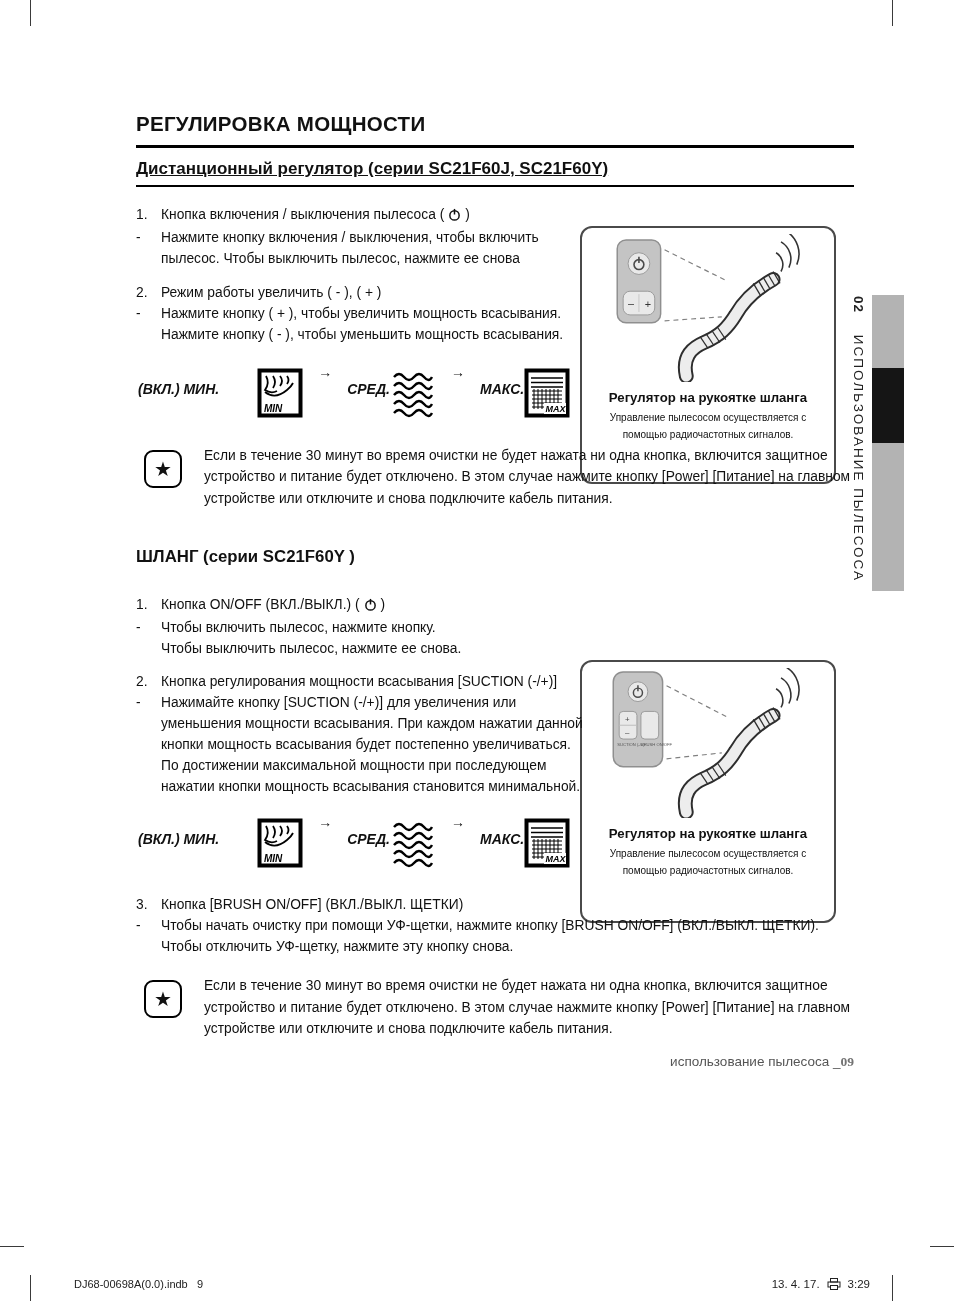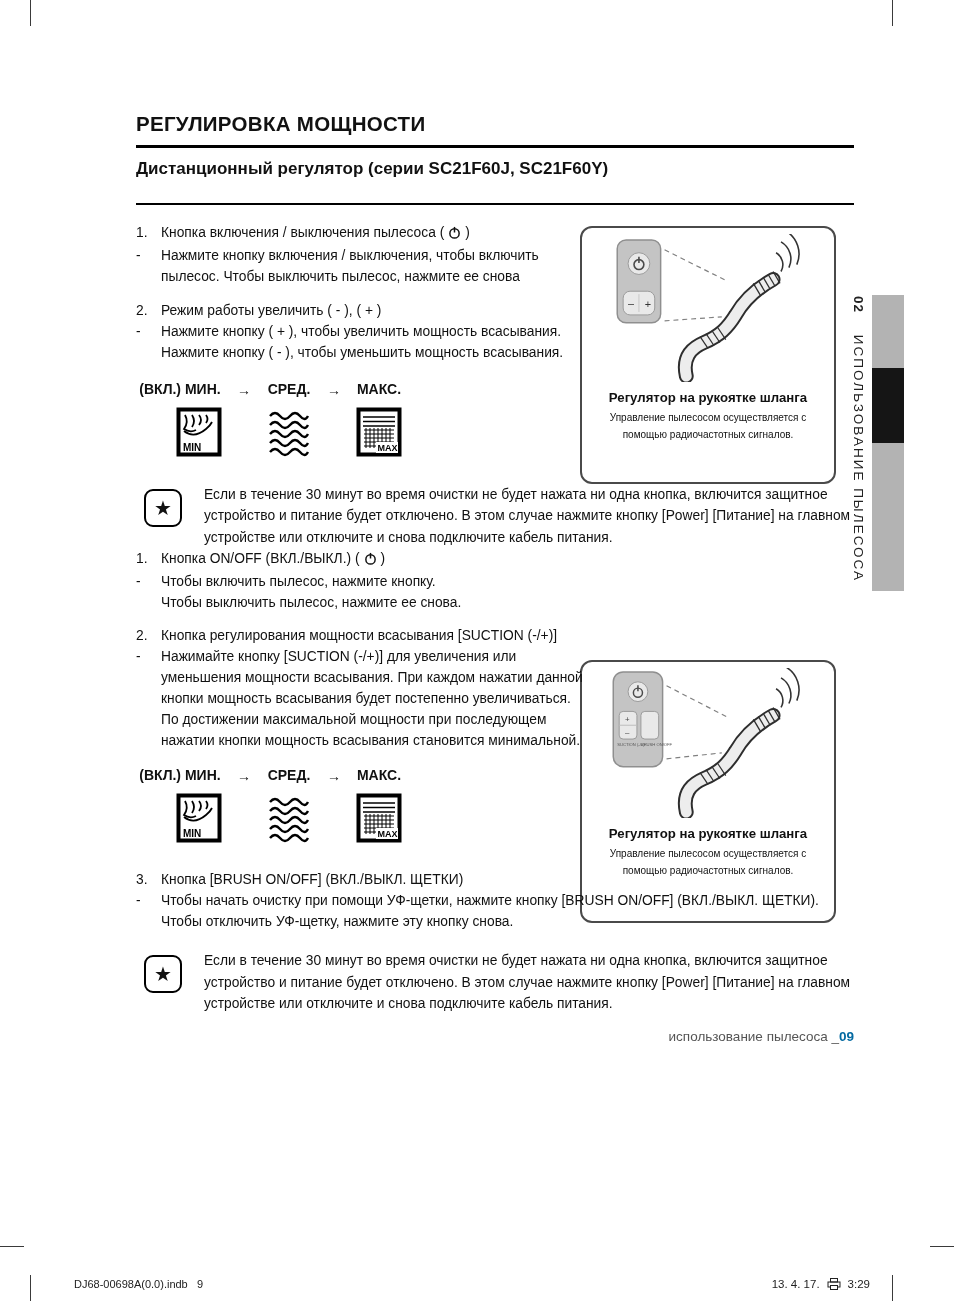--- a/index.html
+++ b/index.html
@@ -19,51 +19,51 @@
   .figbox{position:absolute;left:580px;width:256px;border:2px solid #4a4a4a;border-radius:12px;
           background:#fff;box-sizing:border-box;padding:6px 8px;}
   #fig1{top:226px;height:258px;}
   #fig2{top:660px;height:263px;}
   .figcap-title{text-align:center;font-weight:bold;font-size:13.2px;margin-top:4px;}
   .figcap-body{text-align:center;font-size:10px;line-height:17px;margin:4px auto 0;width:206px;}
   
   .content{position:absolute;left:136px;top:112px;width:718px;}
   .title{font-size:20.5px;font-weight:bold;letter-spacing:0.3px;margin:0 0 9px;}
   .rule-thick{height:3px;background:#000;margin:0 0 11px;}
-  .subtitle{font-size:17px;font-weight:bold;margin:0 0 24px;}
+  .subtitle{font-size:17px;font-weight:bold;margin:0 0 6px;text-decoration:underline;}
   .rule-thin{height:1.5px;background:#000;margin:0 0 17px;}
   .secheading{font-size:16.8px;font-weight:bold;margin:0 0 27px;}
   .sec2{margin-top:38px;}
   .col{width:452px;font-size:13.8px;line-height:21px;}
   .li{display:flex;}
   .li .ln{flex:0 0 25px;}
   .li .lt{flex:1;}
   .mb13{margin-bottom:13px;}
   .mb12{margin-bottom:12px;}
   .prewrap{white-space:pre-line;}
   .pwr{display:inline-block;margin:0 4px;vertical-align:-2px;}
   
   .levels{display:flex;align-items:flex-start;margin:16px 0 0 2px;}
-  .lv-col{display:flex;flex-direction:column;align-items:center;}
+  .lv-col{display:flex;flex-direction:row;align-items:center;font-style:italic;}
   .lv-label{font-weight:bold;font-size:14px;white-space:nowrap;}
   .lv-icon{margin-top:7px;width:46px;height:50px;}
   .lv-icon.shift{margin-left:38px;}
   .lv-arrow{font-weight:bold;font-size:14px;margin:0 15px;padding-top:1px;}
   
   .note{display:flex;align-items:flex-start;}
   .note1{margin-top:27px;}
   .note2{margin-top:18px;}
   .note-icon{flex:0 0 38px;width:38px;height:38px;border:2.5px solid #000;border-radius:9px;
              display:flex;align-items:center;justify-content:center;margin:5px 22px 0 8px;box-sizing:border-box;}
   .note-icon .star{font-size:20px;line-height:1;color:#111;}
   .note-text{margin:0;font-size:13.8px;line-height:21.5px;flex:1;max-width:650px;}
   .full{width:712px;font-size:13.8px;line-height:21px;margin-top:26px;}
   
   .pgfooter{text-align:right;margin-top:14px;font-size:13.5px;color:#555;}
-  .pgfooter b{color:#0369a1;}
+  .pgfooter b{color:#737373;font-family:Liberation Serif, serif;}
   
   .pl-left{position:absolute;left:74px;top:1278px;font-size:11px;color:#222;white-space:pre;}
   .pl-right{position:absolute;right:84px;top:1278px;font-size:11.5px;color:#222;display:flex;align-items:center;gap:7px;}
 </style>
 </head>
 <body>
 
 <div class="page">
 
   <div class="crop v" style="left:30px;top:0;"></div>
@@ -257,20 +257,21 @@
       </div>
     </div>
 
     <div class="note note1">
       <div class="note-icon">
           <span class="star">★</span>
         </div>
       <p class="note-text">Если в течение 30 минут во время очистки не будет нажата ни одна кнопка, включится защитное устройство и питание будет отключено. В этом случае нажмите кнопку [Power] [Питание] на главном устройстве или отключите и снова подключите кабель питания.</p>
     </div>
 
+    <div class="secheading sec2">ШЛАНГ (серии SC21F60Y )</div>
 
     <div class="col">
       <div class="li">
         <span class="ln">1.</span>
         <span class="lt"><span>Кнопка ON/OFF (ВКЛ./ВЫКЛ.) (</span><span class="pwr"><svg width="13" height="13" viewBox="0 0 14 14">
                 <circle cx="7" cy="8" r="5" fill="none" stroke="#111" stroke-width="1.6"></circle>
                 <line x1="7" y1="1" x2="7" y2="7" stroke="#111" stroke-width="1.6"></line>
               </svg></span><span>)</span></span>
       </div>
       <div class="li mb12">

